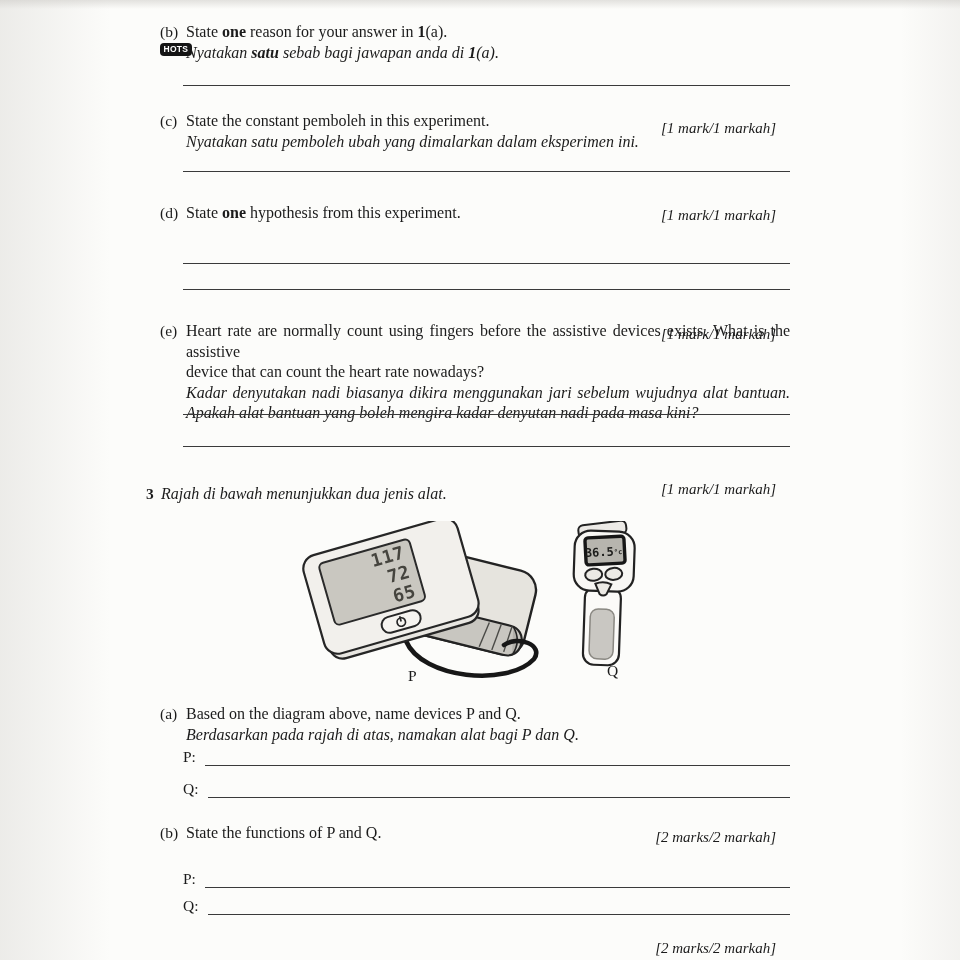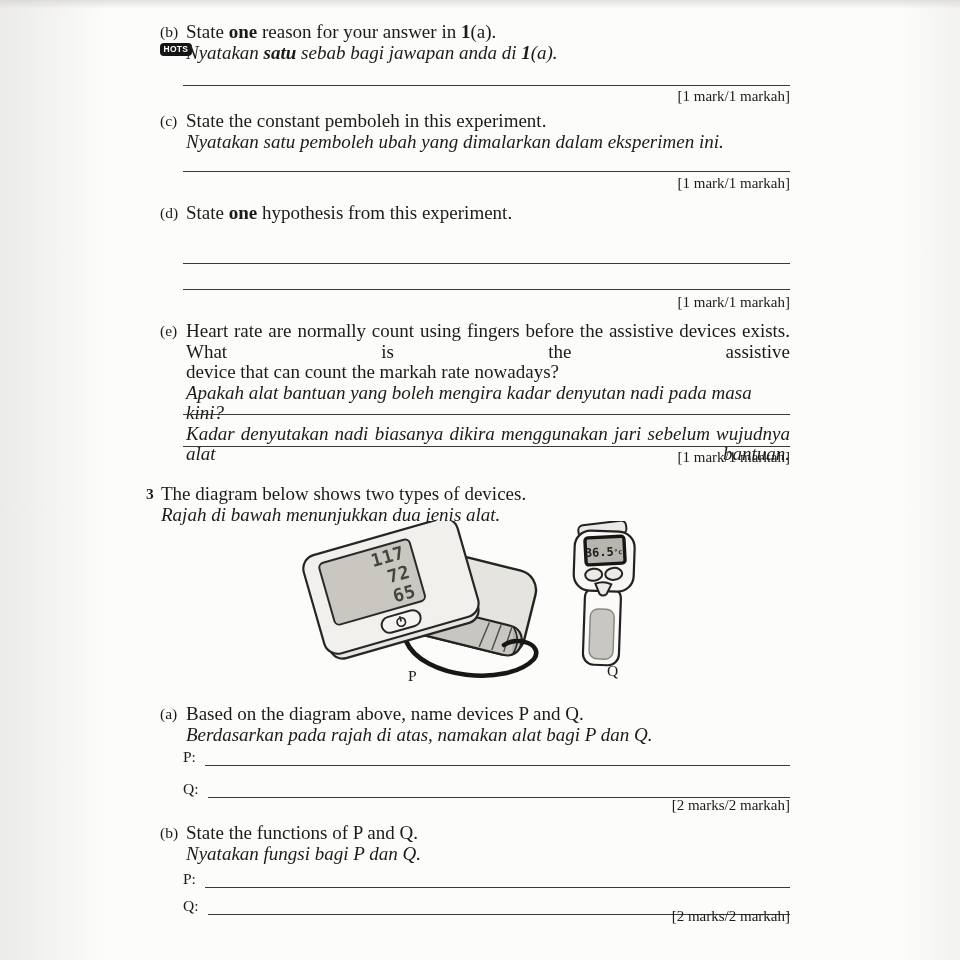--- a/index.html
+++ b/index.html
@@ -10,32 +10,32 @@
       linear-gradient(180deg, rgba(205,203,199,.55) 0, rgba(205,203,199,0) 9px),
       linear-gradient(90deg, rgba(195,193,188,.28) 0, rgba(195,193,188,0) 110px),
       linear-gradient(270deg, rgba(200,198,194,.18) 0, rgba(200,198,194,0) 60px),
       #fcfcfa;
   }
   .qblock{position:absolute;left:160px;width:630px;display:grid;grid-template-columns:26px 604px;}
   .labcol{display:flex;flex-direction:column;align-items:flex-start;}
   .qlabel{font-size:15.5px;line-height:20.5px;}
   .num{font-weight:bold;}
   .qtext p{margin:0;}
-  .en,.ms{font-size:19px;line-height:20.5px;margin:0;}
+  .en,.ms{font-size:16px;line-height:20.5px;margin:0;}
   .ms{font-style:italic;}
   .line-just{text-align:justify;text-align-last:justify;}
   .hots-badge{
     display:inline-block;background:#141414;color:#fff;
     font-family:"Liberation Sans",sans-serif;font-weight:bold;
     font-size:8.5px;line-height:1;padding:2.5px 3.5px;border-radius:4px;
     letter-spacing:.3px;
   }
   b{font-weight:bold;}
   .ansline{position:absolute;left:183px;width:607px;height:1px;border-bottom:1.8px solid #3a3a3a;}
-  .marks{position:absolute;right:170px;font-size:15px;white-space:nowrap;}
+  .marks{position:absolute;right:184px;font-size:15px;font-style:italic;white-space:nowrap;margin-top:32px;}
   .ansrow{position:absolute;left:183px;width:607px;display:flex;align-items:flex-end;gap:9px;}
   .ansrow .prefix{font-size:15.5px;line-height:18px;}
   .ansrow .rline{flex:1;height:15px;border-bottom:1.8px solid #3a3a3a;}
   .q3block{position:absolute;left:146px;top:484px;width:644px;display:grid;grid-template-columns:15px 1fr;}
   .diagram{position:absolute;left:160px;top:521px;}
   .lcd{font-family:"DejaVu Sans Mono",monospace;font-weight:bold;fill:#45443e;letter-spacing:.5px;}
   .devlabel{font-size:15.5px;fill:#1b1b1b;font-family:"Liberation Serif",serif;}
 </style>
 </head>
 <body>
@@ -78,33 +78,32 @@
   <div class="ansline" style="top:262px"></div>
   <div class="ansline" style="top:288px"></div>
   <div class="marks" style="top:294px">[1 mark/1 markah]</div>
 
   <div class="qblock" style="top:321px">
     <div class="labcol">
       <span class="qlabel">(e)</span>
     </div>
     <div class="qtext">
       <p class="en line-just">Heart rate are normally count using fingers before the assistive devices exists. What is the assistive</p>
-      <p class="en">device that can count the markah rate nowadays?</p>
+      <p class="en">device that can count the heart rate nowadays?</p>
+      <p class="ms line-just">Kadar denyutakan nadi biasanya dikira menggunakan jari sebelum wujudnya alat bantuan.</p>
       <p class="ms">Apakah alat bantuan yang boleh mengira kadar denyutan nadi pada masa kini?</p>
-      <p class="ms line-just">Kadar denyutakan nadi biasanya dikira menggunakan jari sebelum wujudnya alat bantuan.</p>
     </div>
   </div>
   <div class="ansline" style="top:413px"></div>
   <div class="ansline" style="top:445px"></div>
   <div class="marks" style="top:449px">[1 mark/1 markah]</div>
 
   <div class="q3block">
     <span class="qlabel num">3</span>
     <div class="qtext">
-      <p class="en">The diagram below shows two types of devices.</p>
       <p class="ms">Rajah di bawah menunjukkan dua jenis alat.</p>
     </div>
   </div>
 
   <svg class="diagram" width="630" height="176" viewBox="0 0 630 176">
 
     <g transform="translate(258,24) rotate(14)">
       <rect x="0" y="0" width="126" height="86" rx="20" fill="#e6e4de" stroke="#232323" stroke-width="2.4"></rect>
       <rect x="2" y="56" width="122" height="30" rx="14" fill="#c8c6c0" stroke="#232323" stroke-width="2.2"></rect>
       <line x1="88" y1="58" x2="84" y2="84" stroke="#4a4a46" stroke-width="1.4"></line>
@@ -168,21 +167,20 @@
     <div class="rline"></div>
   </div>
   <div class="marks" style="top:797px">[2 marks/2 markah]</div>
 
   <div class="qblock" style="top:823px">
     <div class="labcol">
       <span class="qlabel">(b)</span>
     </div>
     <div class="qtext">
       <p class="en">State the functions of P and Q.</p>
-      <p class="ms">Nyatakan fungsi bagi P dan Q.</p>
     </div>
   </div>
   <div class="ansrow" style="top:870px">
     <span class="prefix">P:</span>
     <div class="rline"></div>
   </div>
   <div class="ansrow" style="top:897px">
     <span class="prefix">Q:</span>
     <div class="rline"></div>
   </div>

